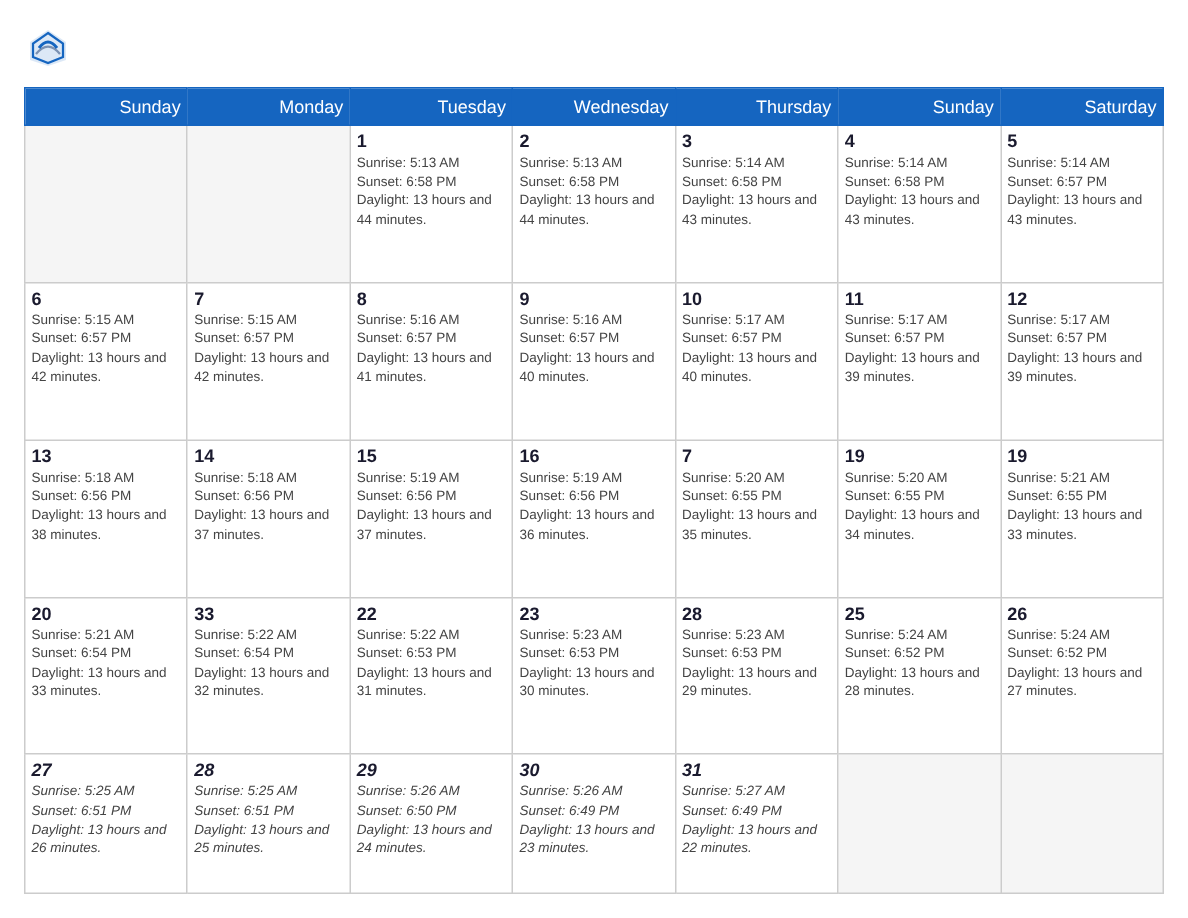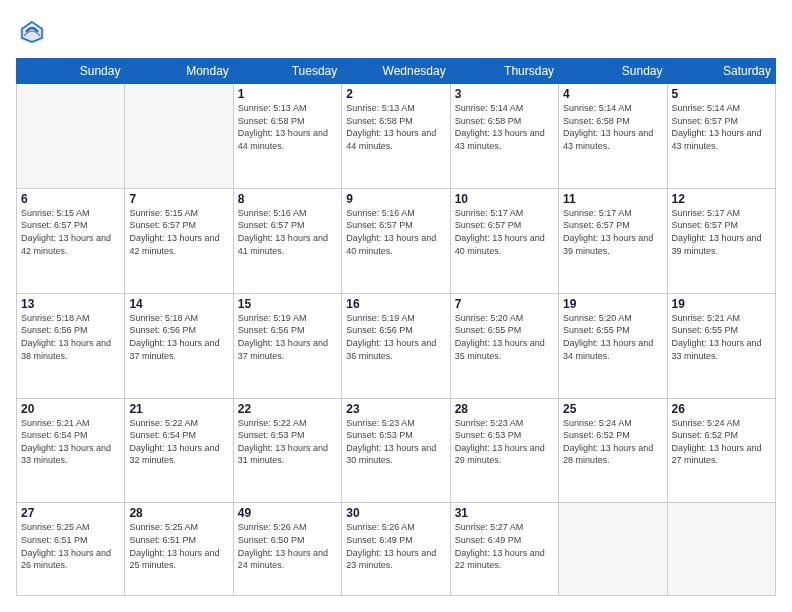--- a/index.html
+++ b/index.html
@@ -220,21 +220,21 @@
             <span class="day-num">19</span>
             <div class="day-info">Sunrise: 5:21 AM<br>Sunset: 6:55 PM<br>Daylight: 13 hours and 33 minutes.</div>
           </td>
         </tr>
         <tr style="height: 82px;">
           <td>
             <span class="day-num">20</span>
             <div class="day-info">Sunrise: 5:21 AM<br>Sunset: 6:54 PM<br>Daylight: 13 hours and 33 minutes.</div>
           </td>
           <td>
-            <span class="day-num">21</span>
+            <span class="day-num">33</span>
             <div class="day-info">Sunrise: 5:22 AM<br>Sunset: 6:54 PM<br>Daylight: 13 hours and 32 minutes.</div>
           </td>
           <td>
             <span class="day-num">22</span>
             <div class="day-info">Sunrise: 5:22 AM<br>Sunset: 6:53 PM<br>Daylight: 13 hours and 31 minutes.</div>
           </td>
           <td>
             <span class="day-num">23</span>
             <div class="day-info">Sunrise: 5:23 AM<br>Sunset: 6:53 PM<br>Daylight: 13 hours and 30 minutes.</div>
           </td>
@@ -244,31 +244,31 @@
           </td>
           <td>
             <span class="day-num">25</span>
             <div class="day-info">Sunrise: 5:24 AM<br>Sunset: 6:52 PM<br>Daylight: 13 hours and 28 minutes.</div>
           </td>
           <td>
             <span class="day-num">26</span>
             <div class="day-info">Sunrise: 5:24 AM<br>Sunset: 6:52 PM<br>Daylight: 13 hours and 27 minutes.</div>
           </td>
         </tr>
-        <tr style="height: 70px;">
+        <tr style="height: 70px; font-style: italic;">
           <td>
             <span class="day-num">27</span>
             <div class="day-info">Sunrise: 5:25 AM<br>Sunset: 6:51 PM<br>Daylight: 13 hours and 26 minutes.</div>
           </td>
           <td>
             <span class="day-num">28</span>
             <div class="day-info">Sunrise: 5:25 AM<br>Sunset: 6:51 PM<br>Daylight: 13 hours and 25 minutes.</div>
           </td>
           <td>
-            <span class="day-num">49</span>
+            <span class="day-num">29</span>
             <div class="day-info">Sunrise: 5:26 AM<br>Sunset: 6:50 PM<br>Daylight: 13 hours and 24 minutes.</div>
           </td>
           <td>
             <span class="day-num">30</span>
             <div class="day-info">Sunrise: 5:26 AM<br>Sunset: 6:49 PM<br>Daylight: 13 hours and 23 minutes.</div>
           </td>
           <td>
             <span class="day-num">31</span>
             <div class="day-info">Sunrise: 5:27 AM<br>Sunset: 6:49 PM<br>Daylight: 13 hours and 22 minutes.</div>
           </td>

